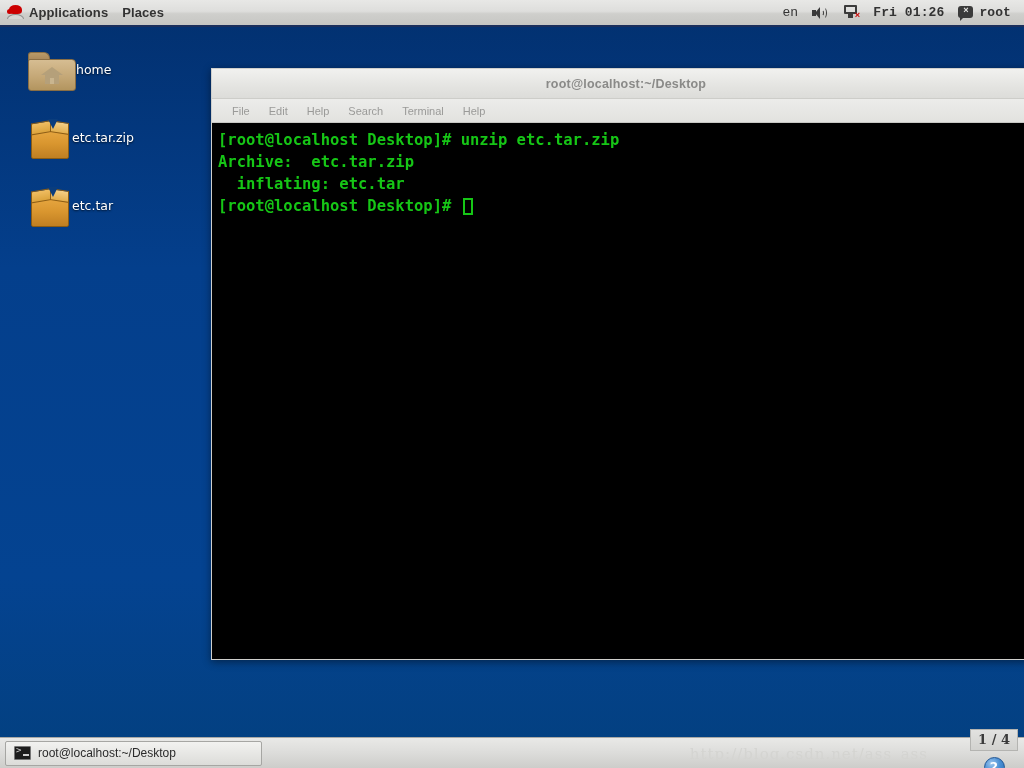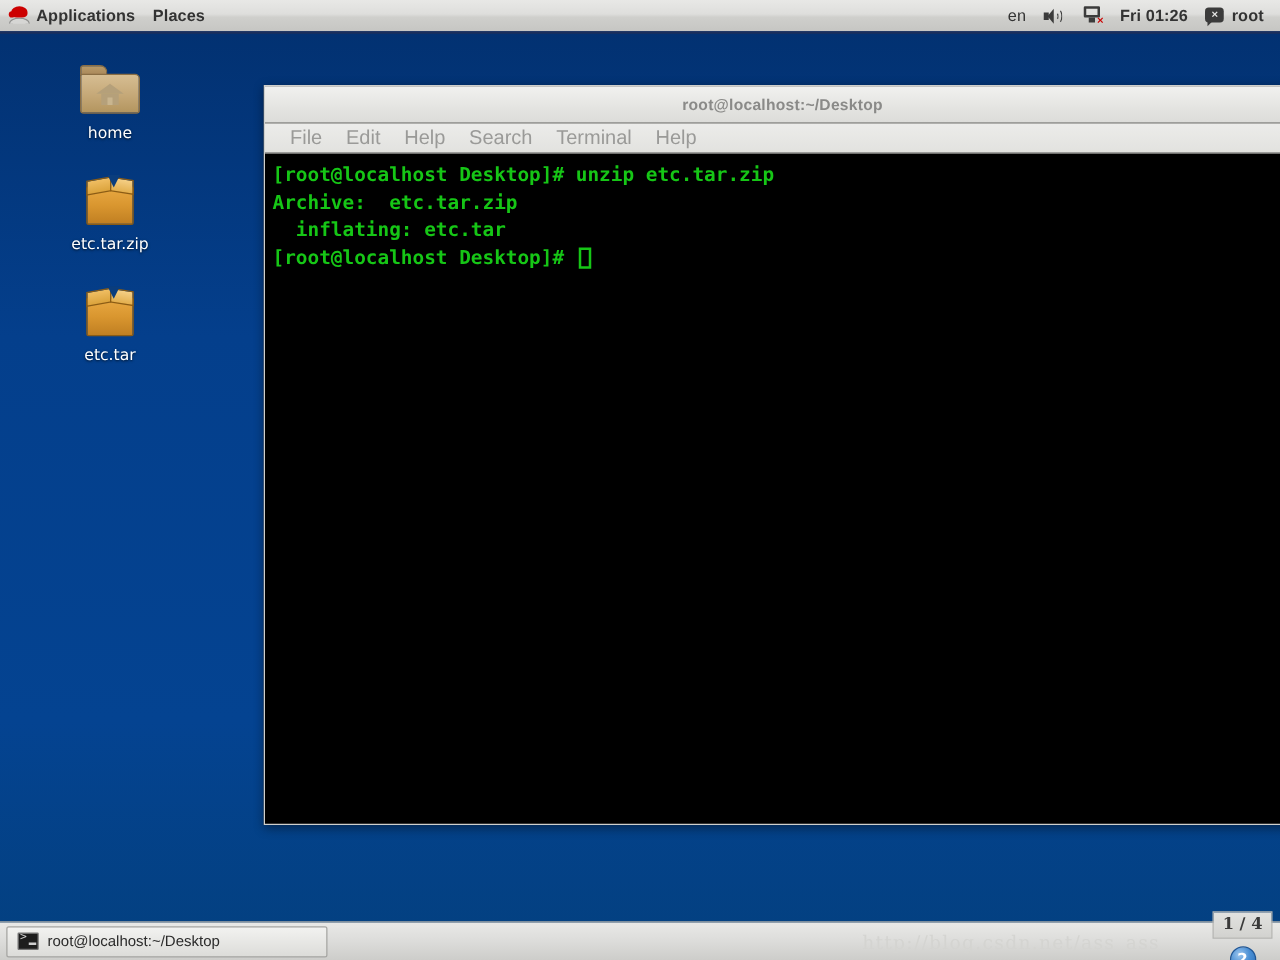--- a/index.html
+++ b/index.html
@@ -17,21 +17,21 @@
   
   #top-panel {
     position: absolute; top: 0; left: 0;
     width: 1024px; height: 27px;
     background: linear-gradient(180deg, #e8e8e6 0%, #dededc 45%, #cfcfcc 55%, #c6c6c3 100%);
     border-bottom: 2px solid #1b2f5c;
     display: flex; align-items: center;
     font-size: 13px; color: #2b2b2b;
   }
   .panel-left { display: flex; align-items: flex-start; height: 100%; }
-  .panel-right { margin-left: auto; display: flex; align-items: flex-end; height: 100%; padding-right: 6px; }
+  .panel-right { margin-left: auto; display: flex; align-items: flex-end; height: 100%; padding-right: 6px; font-family: Liberation Mono, monospace; }
   .panel-item {
     display: flex; align-items: center; height: 100%;
     padding: 0 7px; gap: 5px;
     color: #333; font-size: 13px; font-weight: bold;
     letter-spacing: .1px;
   }
   .panel-item.plain { font-weight: normal; }
 
   
   .redhat-logo {
@@ -92,21 +92,21 @@
   .msg-icon .xin {
     position: absolute; left: 0; top: 0; width: 15px; height: 12px;
     color: #e9e9e7; font-size: 9px; font-weight: bold;
     display: flex; align-items: center; justify-content: center; line-height: 1;
   }
 
   
   #desktop-icons { position: absolute; top: 40px; left: 0; width: 180px; }
   .desk-icon {
     width: 120px; margin: 0 0 16px 28px;
-    display: flex; flex-direction: column; align-items: center;
+    display: flex; flex-direction: row; align-items: center;
     cursor: pointer;
   }
   .desk-icon .glyph { height: 52px; display: flex; align-items: flex-end; justify-content: center; }
   .desk-icon .cap {
     margin-top: 6px; color: #ffffff; font-size: 12.5px;
     text-align: center; text-shadow: 0 1px 2px rgba(0,0,0,.75);
     font-family: "DejaVu Sans", sans-serif;
   }
 
   
@@ -208,21 +208,21 @@
     letter-spacing: .2px;
   }
   #term-menubar {
     height: 24px;
     background: linear-gradient(180deg,#ececea 0%, #e2e2df 100%);
     display: flex; align-items: center;
     padding-left: 12px; gap: 3px;
     border-bottom: 1px solid #c7c7c4;
   }
   .menu-item {
-    font-size: 16px; color: #9a9a98; padding: 2px 8px;
+    font-size: 11px; color: #9a9a98; padding: 2px 8px;
     cursor: default;
   }
   #term-body {
     background: #000;
     padding: 6px 0 0 6px;
     height: calc(100% - 56px);
     overflow: hidden;
   }
   .term-line {
     font-family: "DejaVu Sans Mono", monospace;

